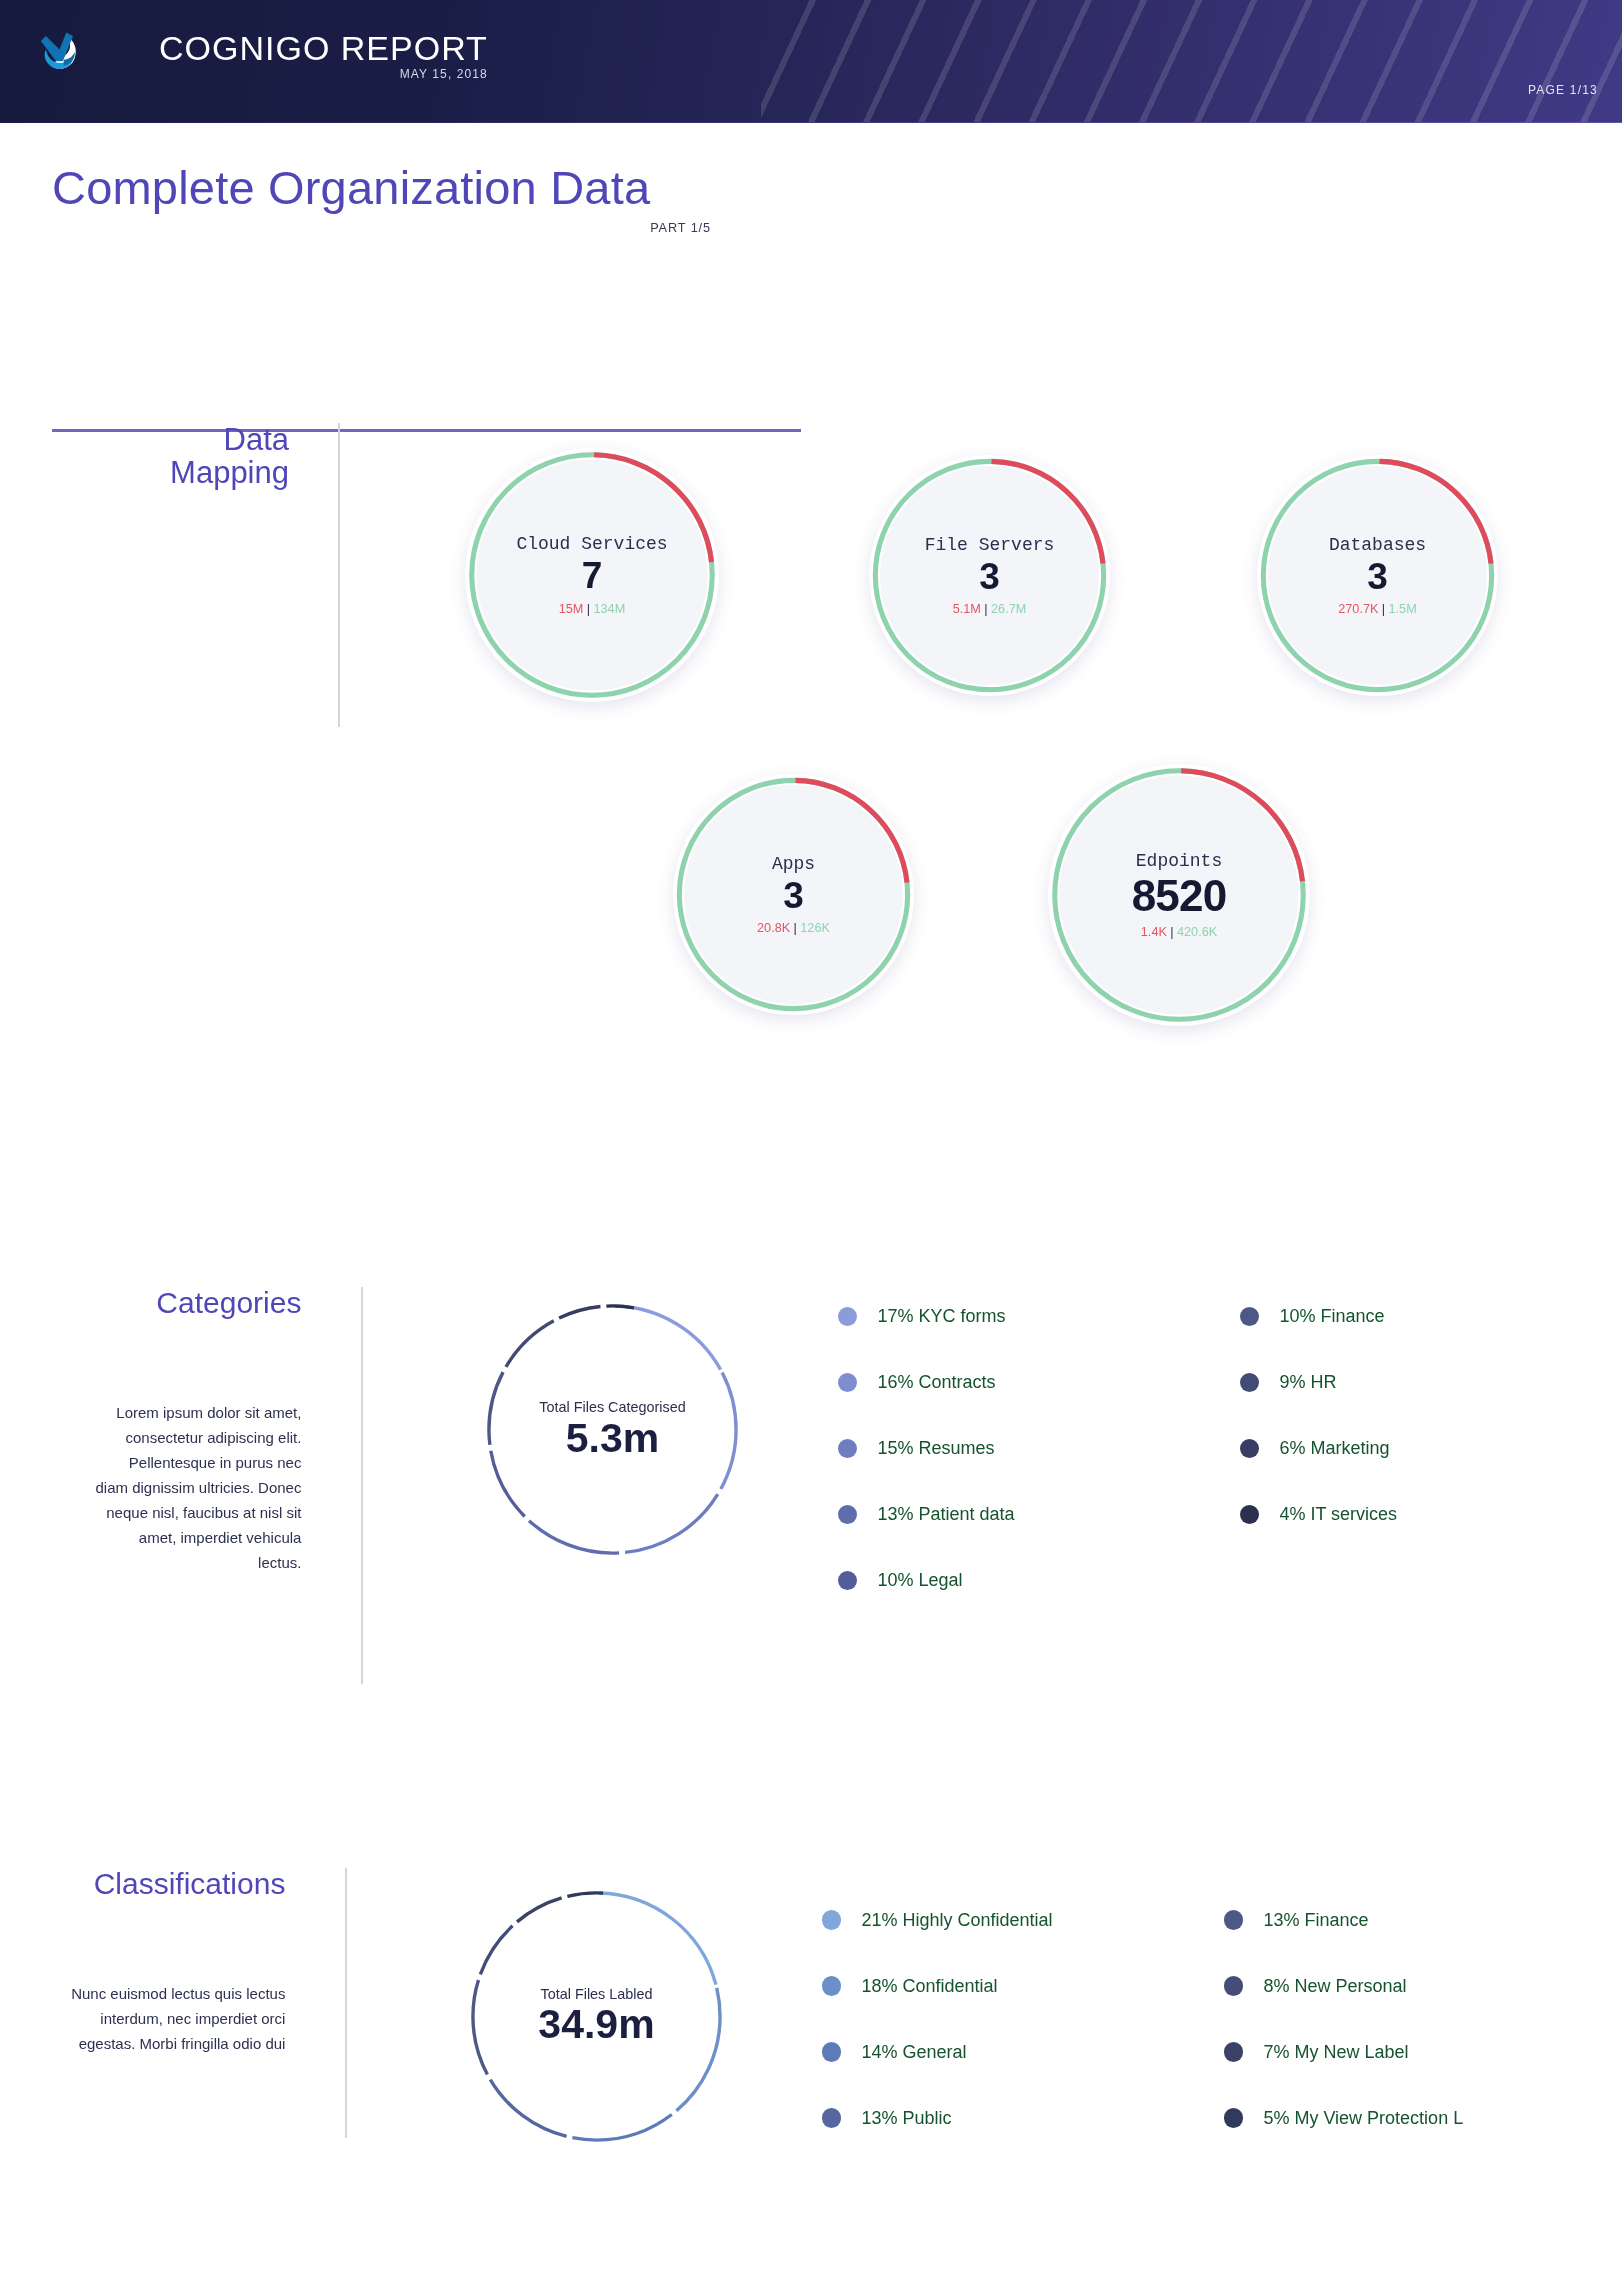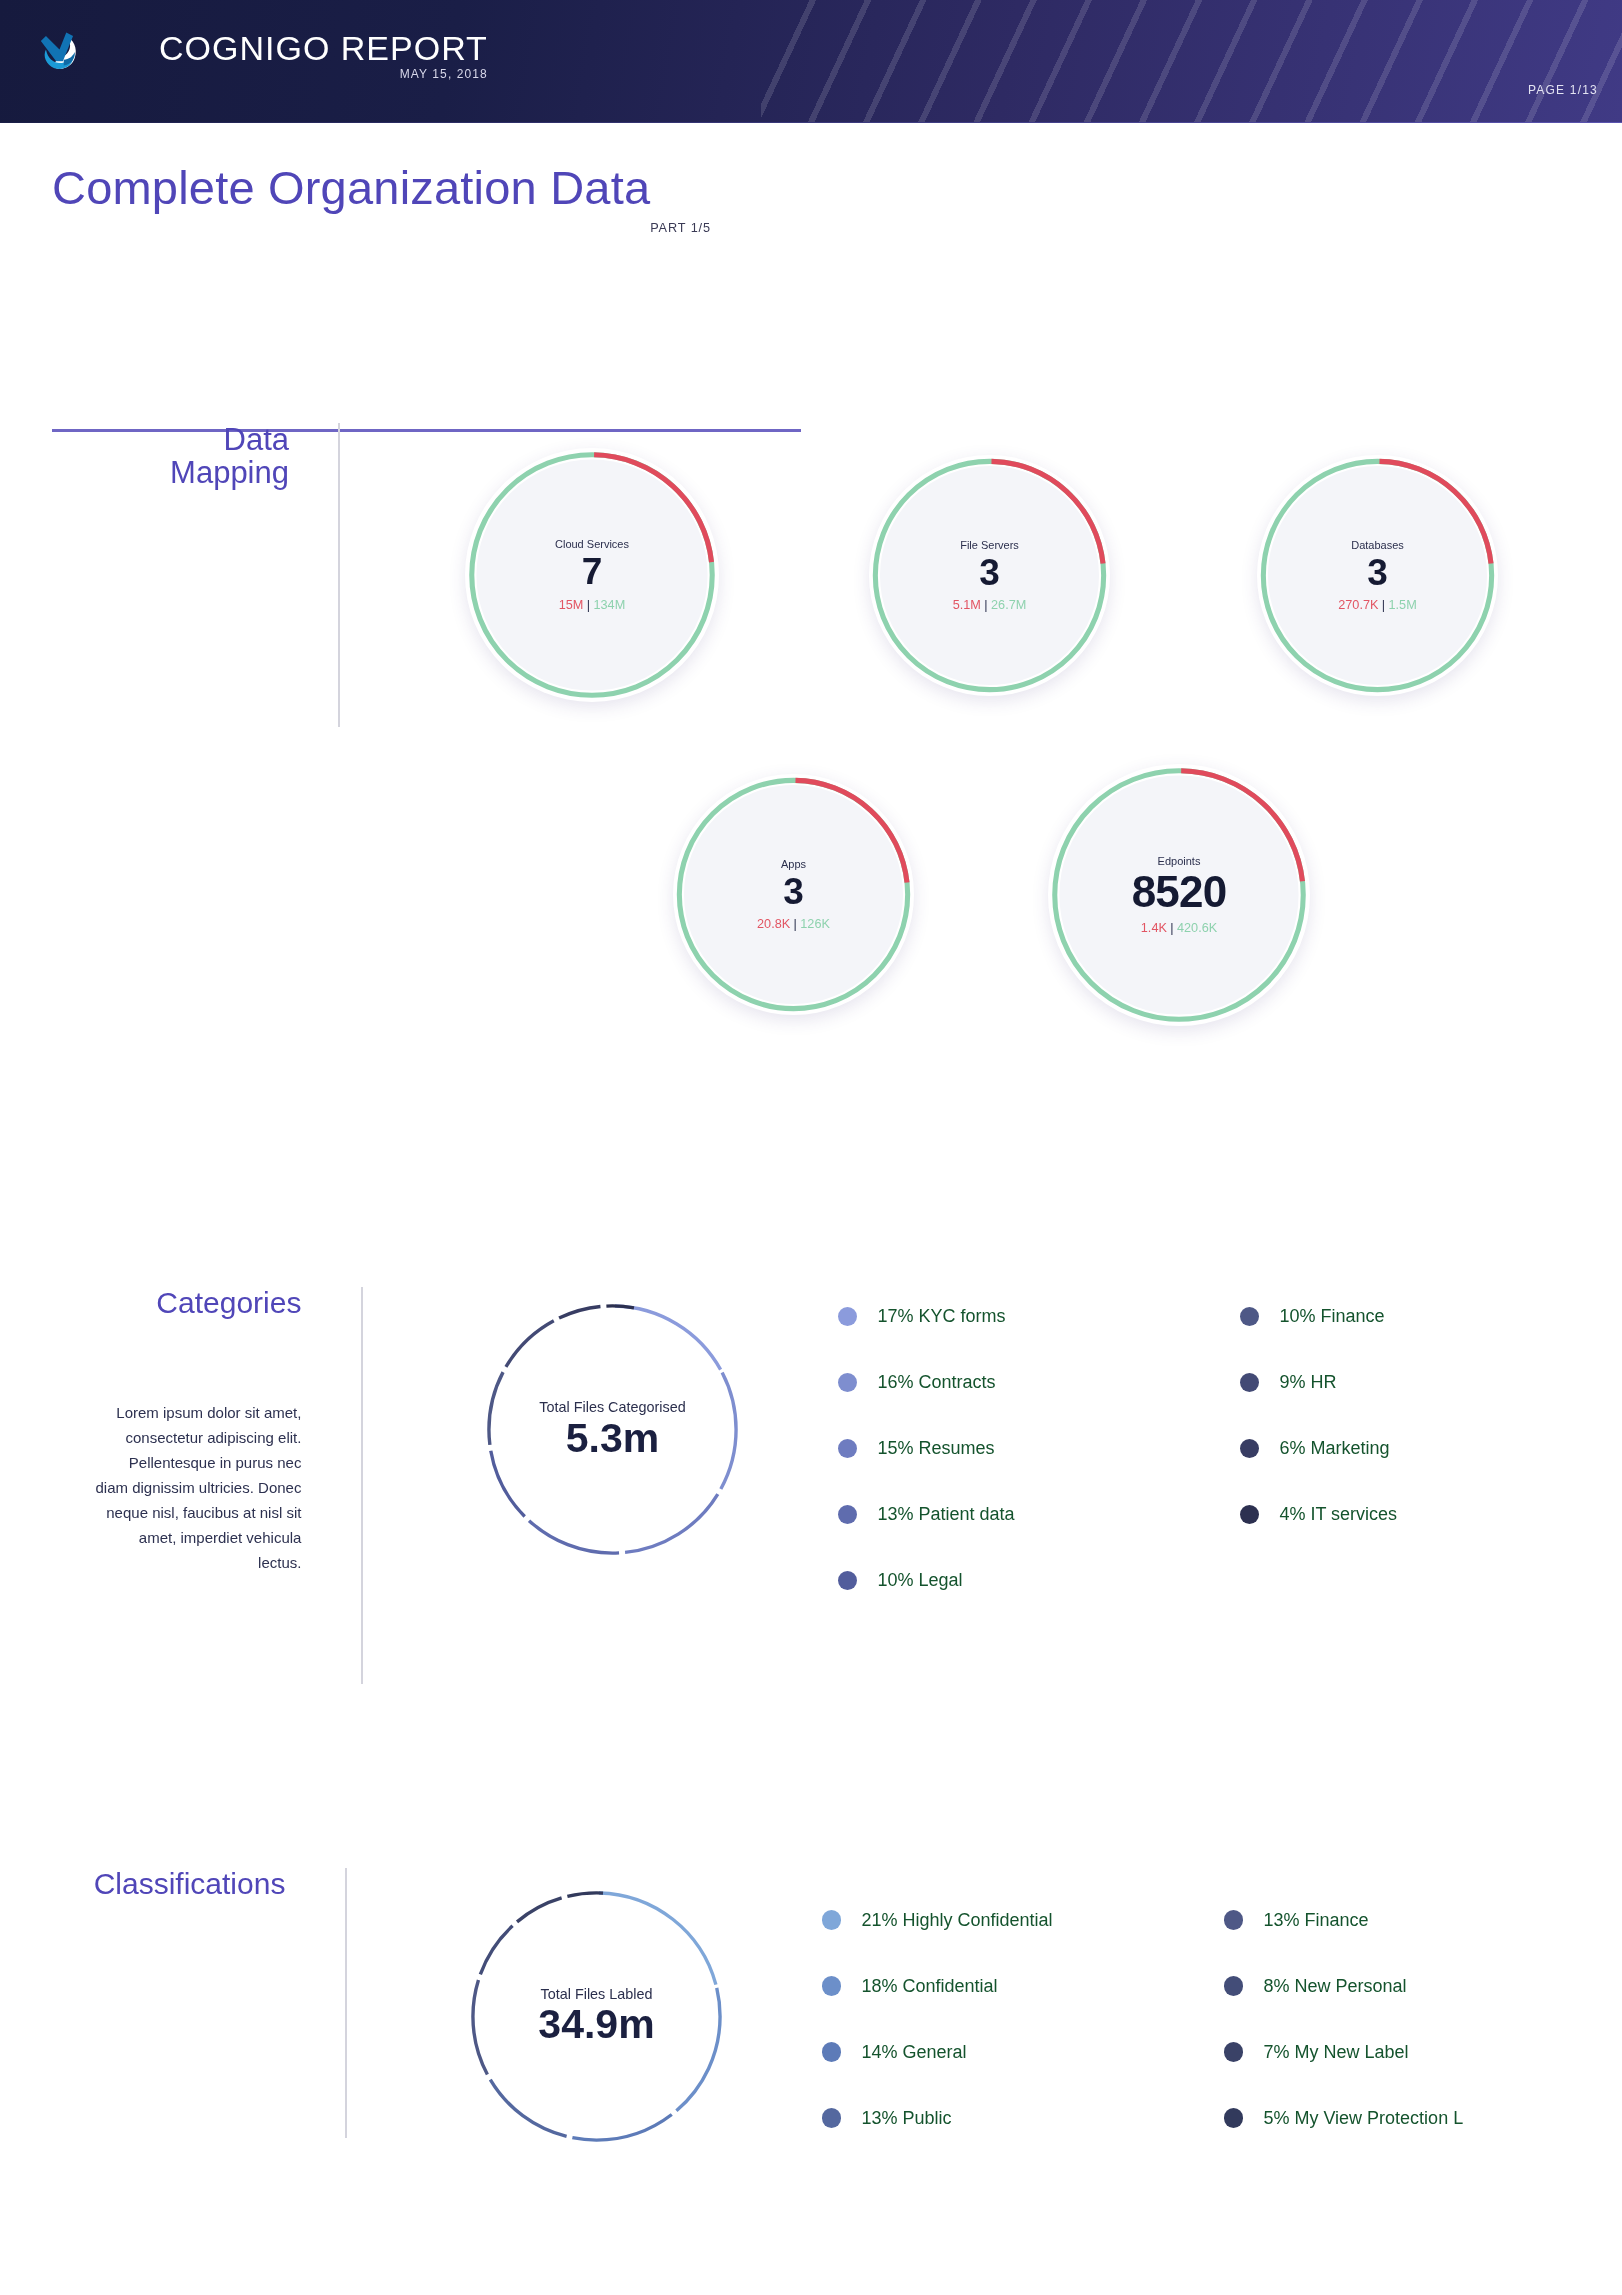--- a/index.html
+++ b/index.html
@@ -82,22 +82,22 @@
     position:absolute;left:0;top:0;border-radius:50%;
     box-shadow:0 5px 17px rgba(60,50,120,0.13);
     background:#fff;
   }
   .kpi svg{position:absolute;left:0;top:0;display:block;}
   .kpi .kpi-inner{
     position:absolute;left:0;top:0;width:100%;height:100%;
     display:flex;flex-direction:column;align-items:center;justify-content:center;
   }
   .kpi-label{
-    font-family:Liberation Sans, sans-serif;
-    font-size:11px;color:#2b2f4d;font-weight:400;margin-bottom:3.4px;
+    font-family:Liberation Mono, monospace;
+    font-size:18px;color:#2b2f4d;font-weight:400;margin-bottom:3.4px;
   }
   .kpi-value{
     font-family:"Liberation Sans", sans-serif;
     font-weight:700;color:#151a33;line-height:1;
   }
   .kpi-sub{
     font-family:"Liberation Sans", sans-serif;
     font-size:12.7px;margin-top:7.6px;white-space:nowrap;
   }
   .kpi-sub .red{color:#e25563;}
@@ -315,20 +315,21 @@
         <span class="legend-dot" style="background: rgb(44, 48, 80);"></span>
         <span class="legend-text">4% IT services</span>
       </div>
     </div>
 </div>
 
 <div class="section" id="sec-classifications" style="left:0px;top:1868px;width:1623px;height:406px;">
 
   <div class="sec-left">
     <div class="sec-heading" style="font-size:30px;margin-right:18.6px;">Classifications</div>
+    <div class="sec-body" style="margin-top:81px;margin-right:18.6px;width:216px;margin-left:auto;">Nunc euismod lectus quis lectus interdum, nec imperdiet orci egestas. Morbi fringilla odio dui</div>
   </div>
   <div class="sec-divider" style="left:345px;top:0px;height:270px;"></div>
 
   <div class="bigdonut" style="left:467px;top:18.6px;width:259px;height:259px;">
     <svg width="259" height="259" viewBox="0 0 306 306">
       <g transform="rotate(-90 153 153)">
         <circle cx="153" cy="153" r="146" fill="none" stroke="#7fa7d9" stroke-width="4" stroke-dasharray="188.2 729" stroke-dashoffset="-3"></circle>
         <circle cx="153" cy="153" r="146" fill="none" stroke="#6c8fc9" stroke-width="4" stroke-dasharray="160.7 756.5" stroke-dashoffset="-195.2"></circle>
         <circle cx="153" cy="153" r="146" fill="none" stroke="#5d7bb8" stroke-width="4" stroke-dasharray="124.3 792.9" stroke-dashoffset="-362.9"></circle>
         <circle cx="153" cy="153" r="146" fill="none" stroke="#54689f" stroke-width="4" stroke-dasharray="115.2 802" stroke-dashoffset="-494.2"></circle>

